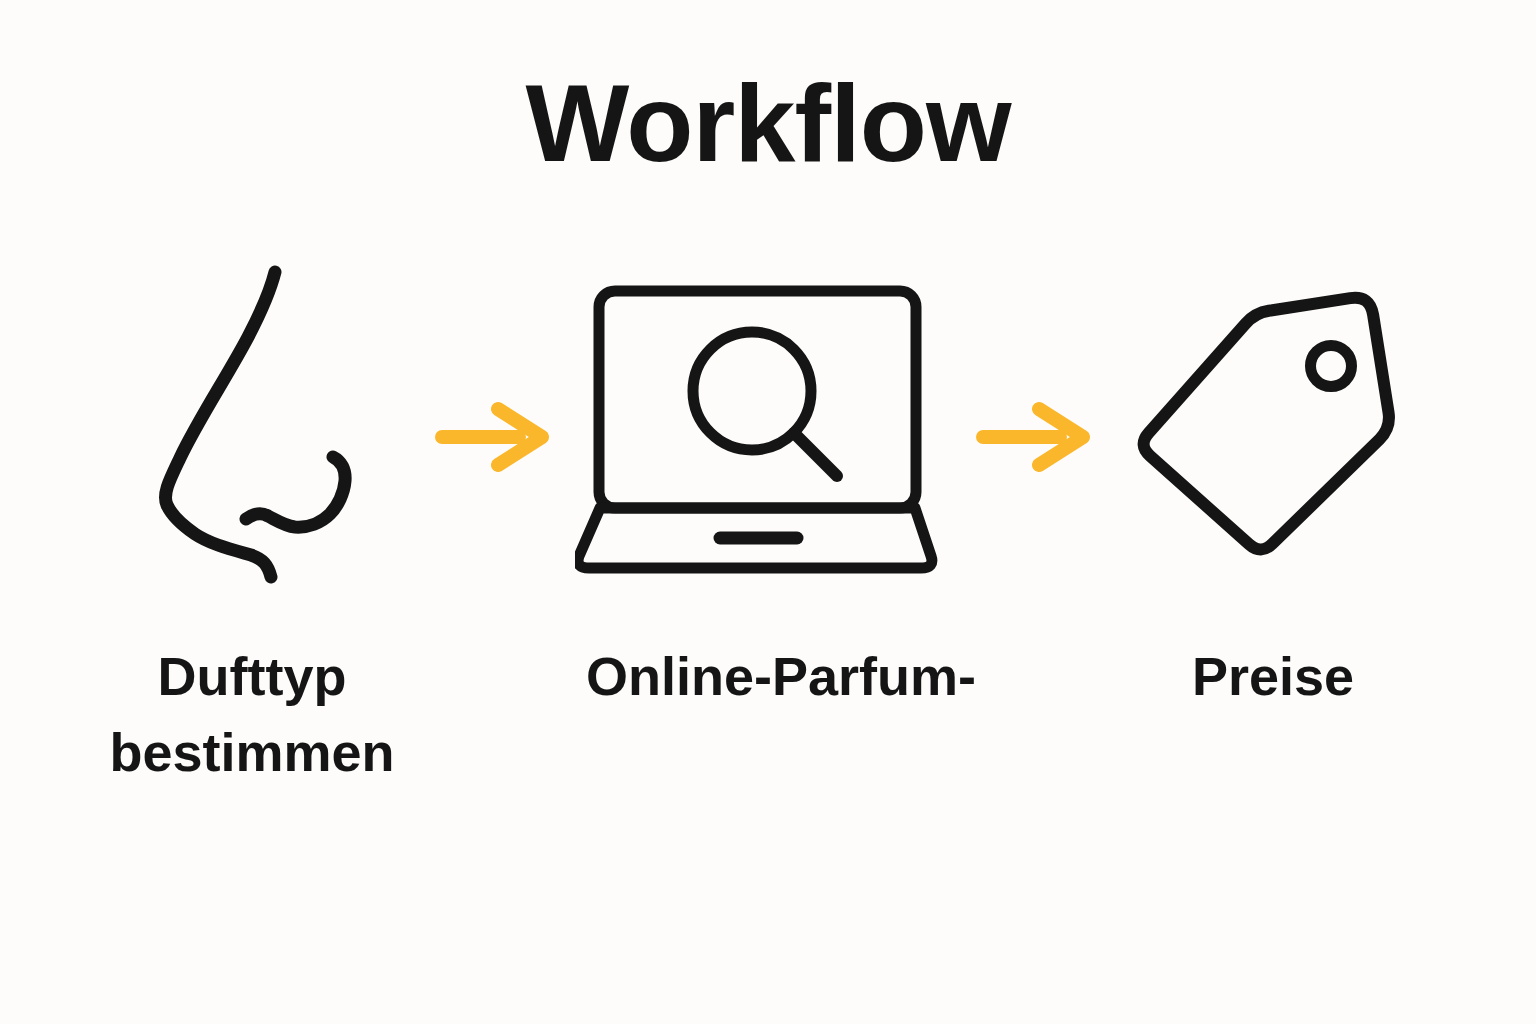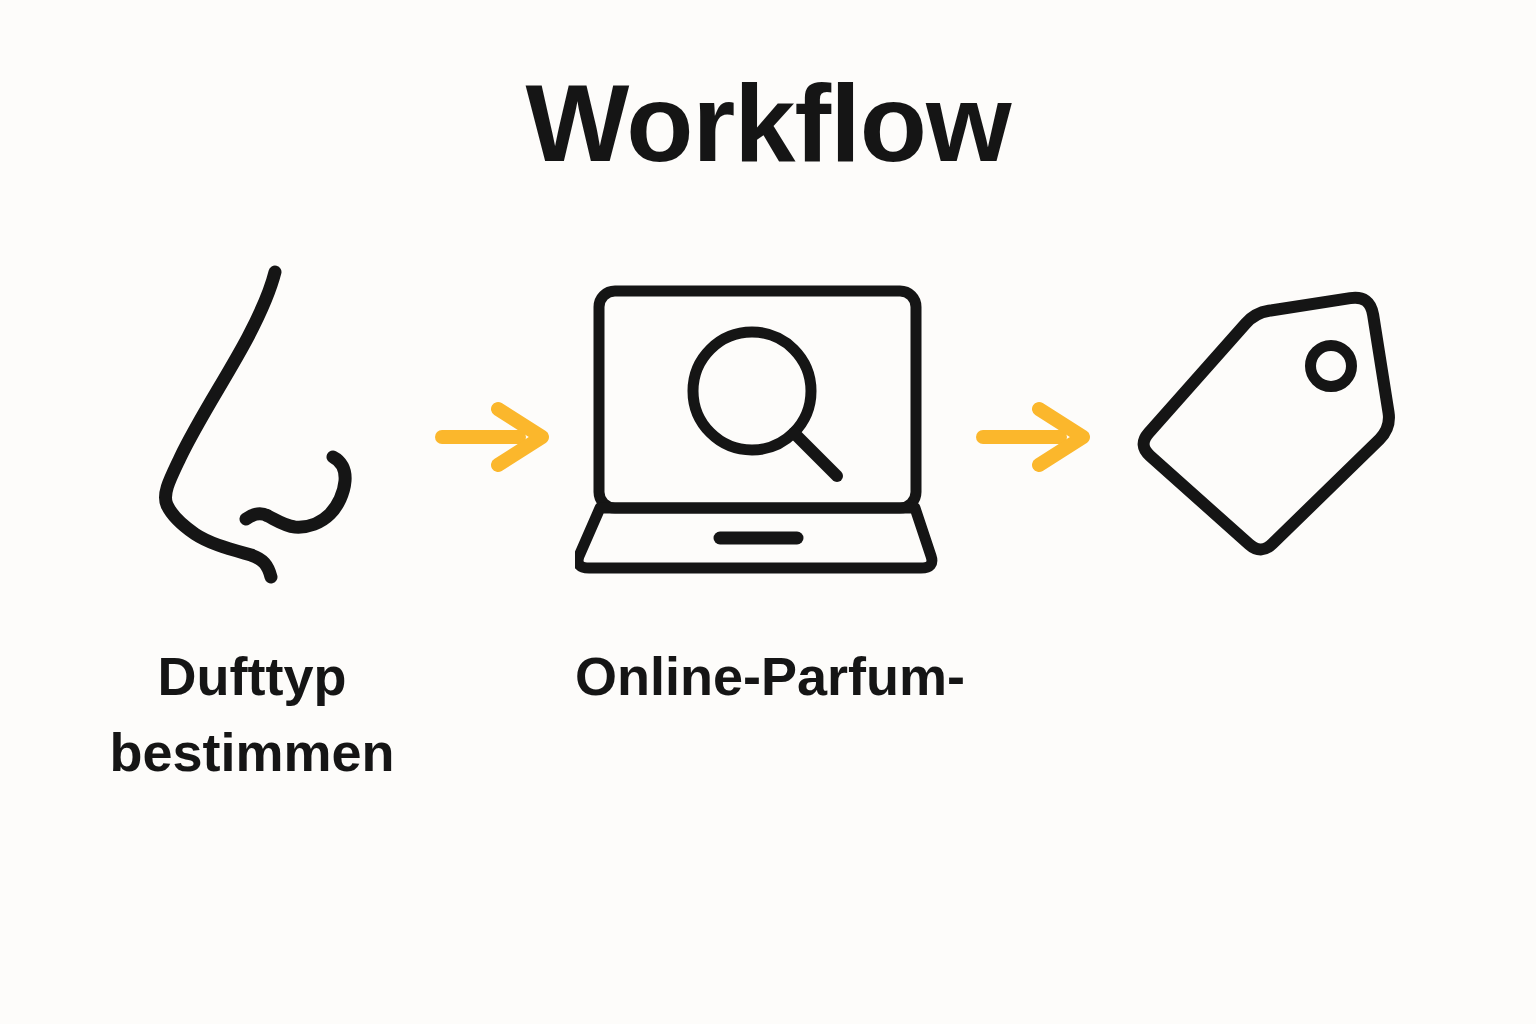--- a/index.html
+++ b/index.html
@@ -29,21 +29,21 @@
     position: absolute;
     top: 638px;
     text-align: center;
     font-weight: 700;
     font-size: 54px;
     line-height: 76px;
     color: var(--ink, #151515);
   }
   .step-label .line { white-space: nowrap; }
   .label-1 { left: 22px;  width: 460px; }
-  .label-2 { left: 495px; width: 550px; }
+  .label-2 { left: 506px; width: 550px; }
   .label-3 { left: 1040px; width: 466px; }
   .nose-icon   { left: 158px; top: 262px; width: 205px; height: 325px; }
   .laptop-icon { left: 575px; top: 280px; width: 365px; height: 302px; }
   .tag-icon    { left: 1128px; top: 288px; width: 270px; height: 270px; }
   .arrow-1 { left: 435px; top: 401px; width: 116px; height: 72px; }
   .arrow-2 { left: 976px; top: 401px; width: 116px; height: 72px; }
 </style>
 </head>
 <body>
 
@@ -92,15 +92,16 @@
   <div class="step-label label-1">
     <div class="line">Dufttyp</div>
     <div class="line">bestimmen</div>
   </div>
 
   <div class="step-label label-2">
     <div class="line">Online-Parfum-</div>
   </div>
 
   <div class="step-label label-3">
+    <div class="line">Preise</div>
   </div>
 
 </div>
 
 </body></html>

